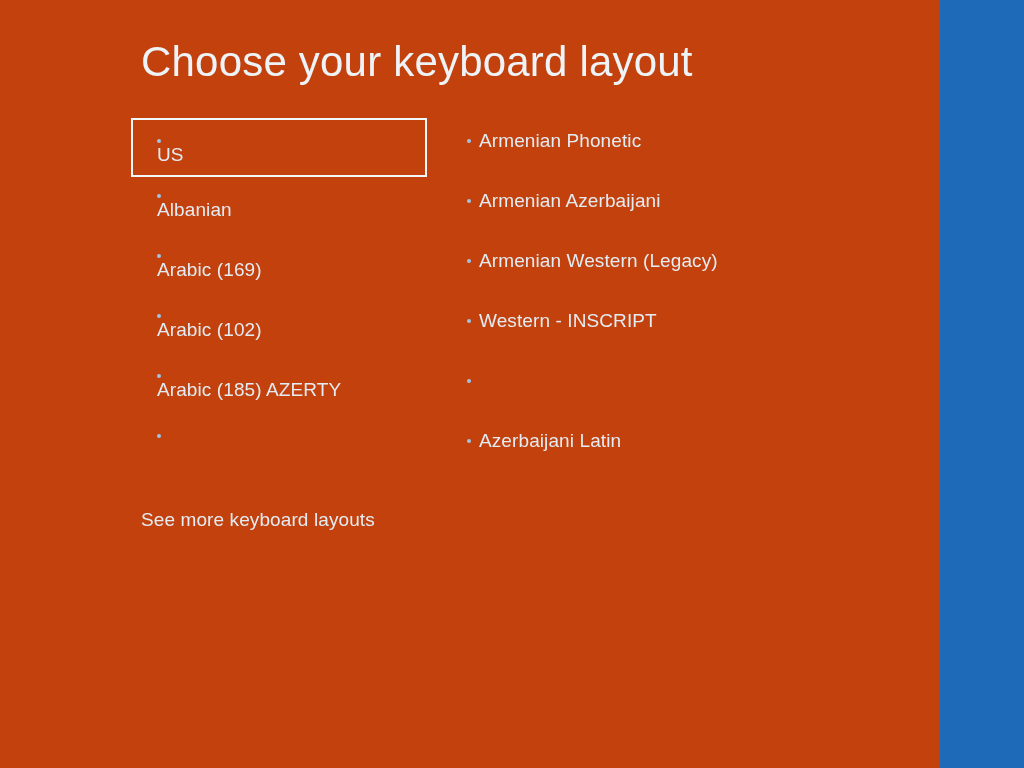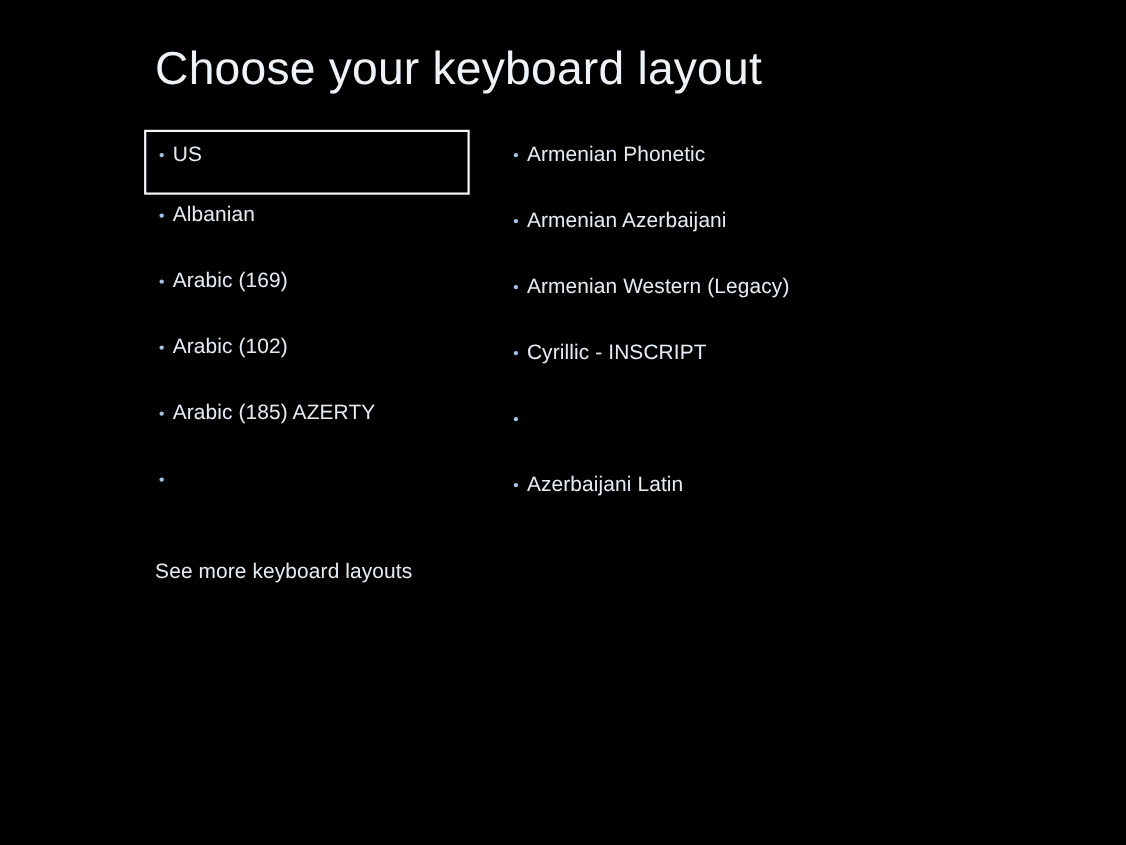--- a/index.html
+++ b/index.html
@@ -12,23 +12,23 @@
   }
 
   body {
     background: #1f6ab8;
     font-family: "Liberation Sans", "DejaVu Sans", sans-serif;
     -webkit-font-smoothing: antialiased;
   }
 
   #screen {
     position: relative;
-    width: 1024px;
+    width: 940px;
     height: 768px;
-    background: #000000;
+    background: #c2410c;
     text-align: right;
   }
 
   
   .page-title {
     position: absolute;
     left: 141px;
     top: 38px;
     font-size: 42px;
     font-weight: 300;
@@ -57,21 +57,21 @@
   
   .layout-item {
     position: relative;
     height: 60px;
     display: flex;
     align-items: flex-start;
     padding-top: 9px;
     cursor: default;
   }
 
-  .column-left  .layout-item { padding-left: 12px; }
+  .column-left  .layout-item { padding-left: 24px; flex-direction: column; }
   .column-right .layout-item { padding-left: 8px; }
 
   .bullet {
     flex: 0 0 auto;
     width: 4px;
     height: 4px;
     border-radius: 50%;
     background: #9dc3e6;
     margin-top: 10px;
     margin-right: 8px;
@@ -152,21 +152,21 @@
         <div class="layout-item">
           <span class="bullet"></span>
           <span class="item-label">Armenian Azerbaijani</span>
         </div>
         <div class="layout-item">
           <span class="bullet"></span>
           <span class="item-label">Armenian Western (Legacy)</span>
         </div>
         <div class="layout-item">
           <span class="bullet"></span>
-          <span class="item-label">Cyrillic - INSCRIPT</span>
+          <span class="item-label">Western - INSCRIPT</span>
         </div>
         <div class="layout-item">
           <span class="bullet"></span>
         </div>
         <div class="layout-item">
           <span class="bullet"></span>
           <span class="item-label">Azerbaijani Latin</span>
         </div>
       </div>
 

